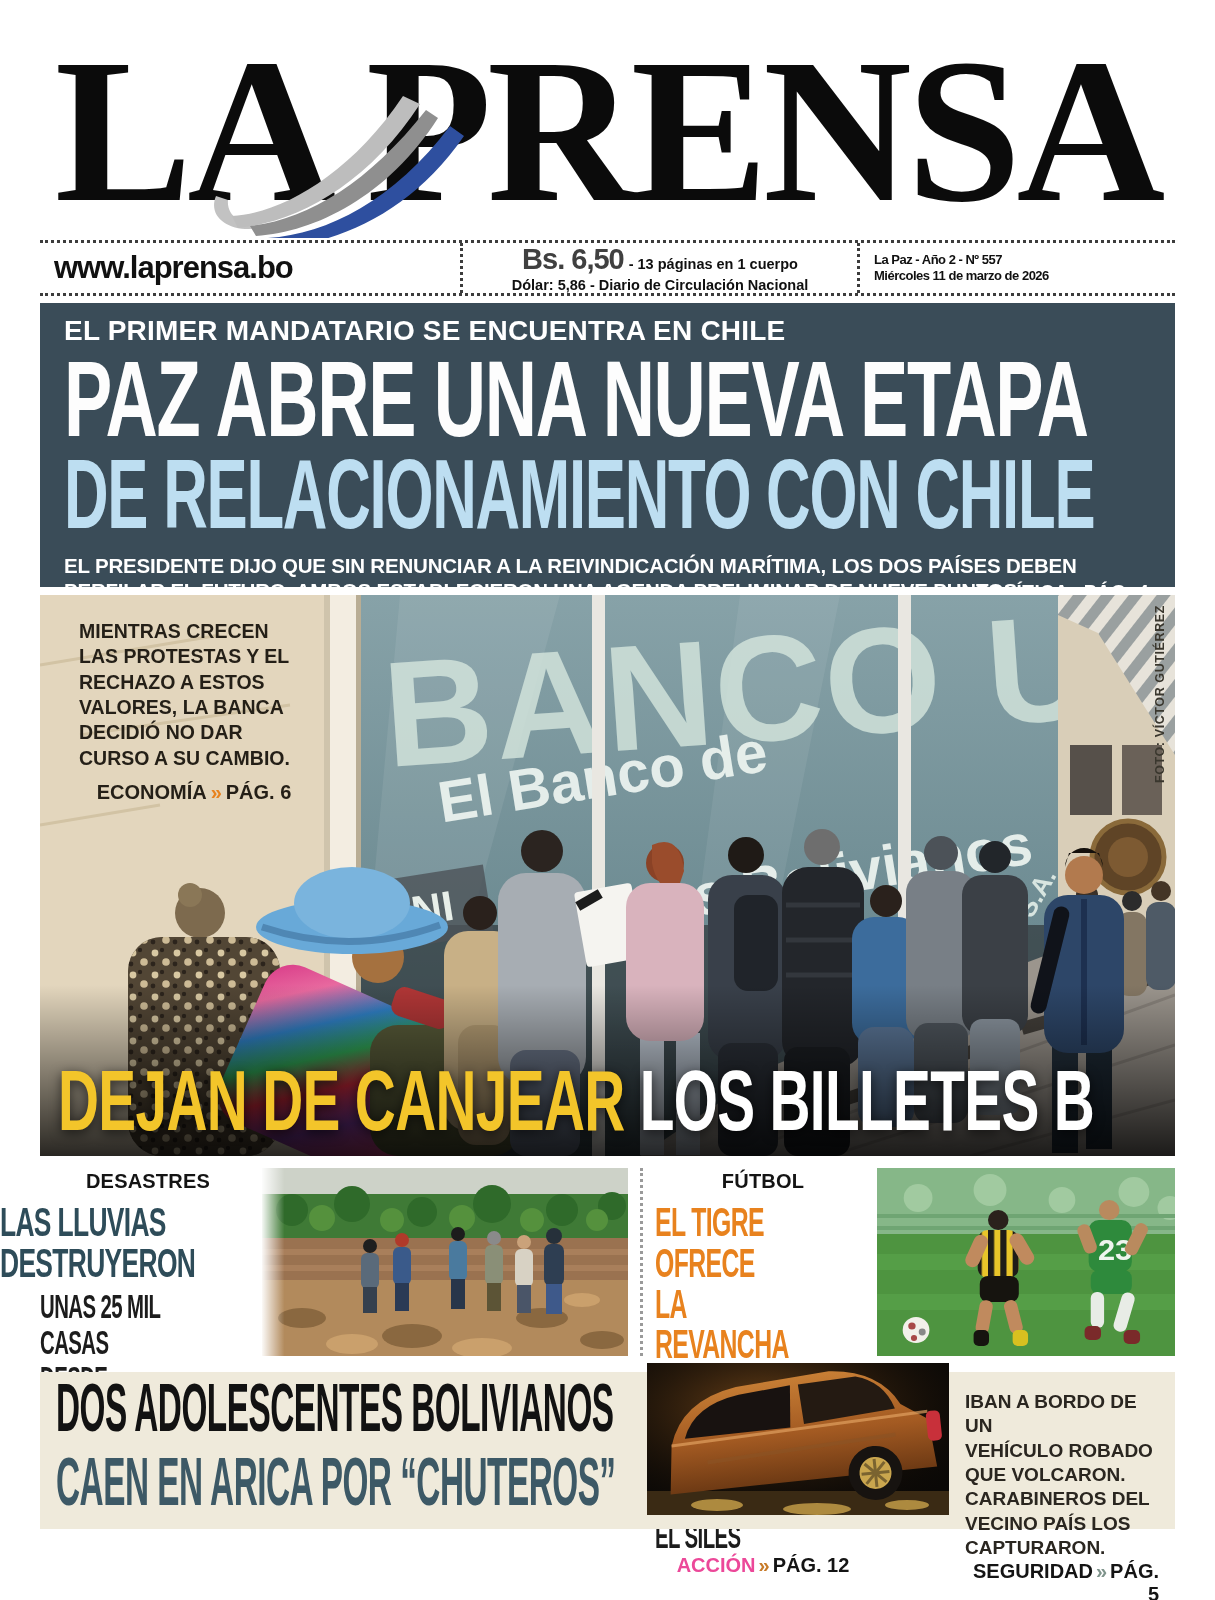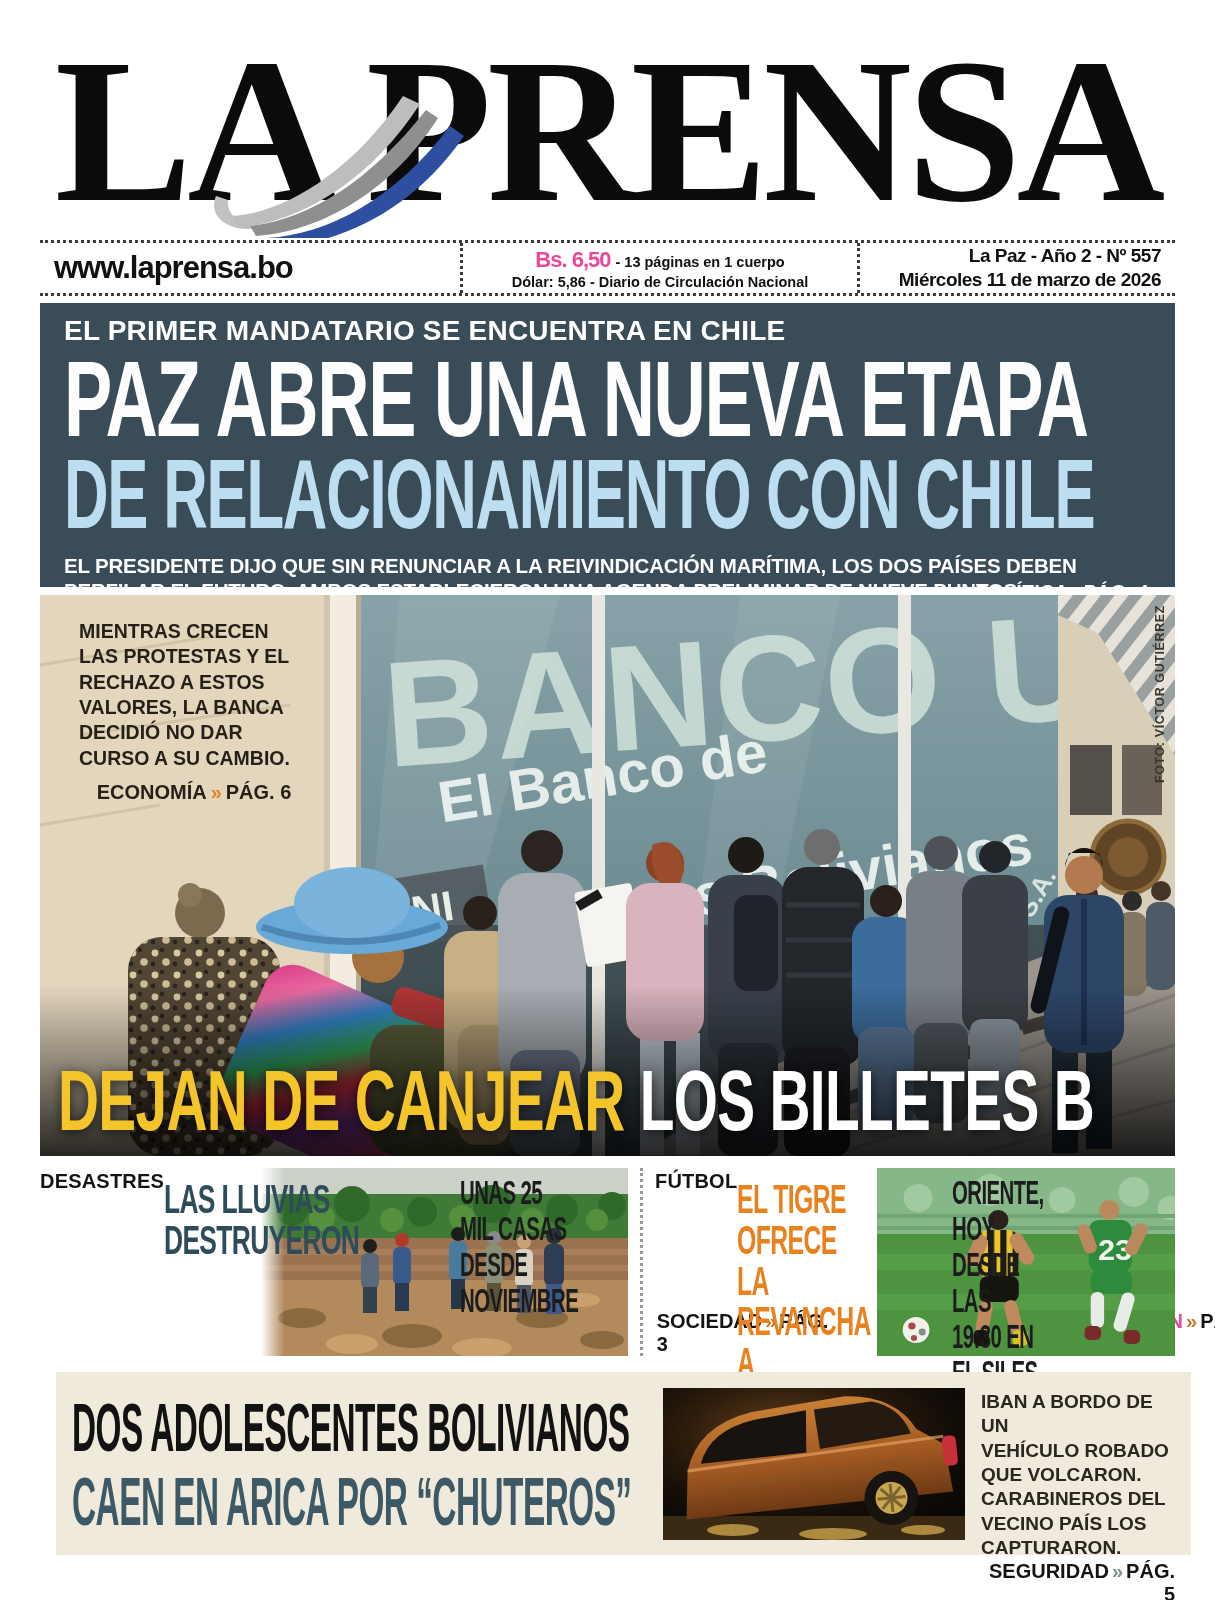--- a/index.html
+++ b/index.html
@@ -12,24 +12,24 @@
     font-size:206px;line-height:1;letter-spacing:-5px;color:#0b0b0b;white-space:nowrap;}
   .swoosh{position:absolute;left:158px;top:60px;width:300px;height:150px;pointer-events:none;}
 
   
   .infobar{position:absolute;top:240px;left:40px;width:1135px;box-sizing:border-box;
     border-top:3px dotted #3c3c3c;border-bottom:3px dotted #3c3c3c;display:flex;align-items:stretch;height:56px;}
   .ib-col{display:flex;flex-direction:column;justify-content:center;box-sizing:border-box;padding:2px 14px;}
   .ib-web{flex:0 0 420px;font-size:31px;font-weight:bold;color:#111;letter-spacing:-1px;}
   .ib-mid{flex:0 0 400px;border-left:3px dotted #3c3c3c;border-right:3px dotted #3c3c3c;text-align:center;}
   .price-row{display:flex;align-items:baseline;justify-content:center;gap:5px;}
-  .price{font-size:22px;font-weight:bold;color:#ec4899;letter-spacing:-1px;}
+  .price{font-size:29px;font-weight:bold;color:#404040;letter-spacing:-1px;}
   .price-note{font-size:14.5px;font-weight:bold;color:#101010;}
   .circ{font-size:14.5px;font-weight:bold;color:#101010;margin-top:1px;}
-  .ib-right{flex:1;text-align:right;font-size:19px;font-weight:bold;color:#101010;line-height:1.25;letter-spacing:-0.5px;}
+  .ib-right{flex:1;font-size:13px;font-weight:bold;color:#101010;line-height:1.25;letter-spacing:-0.5px;}
 
   
   .lead{position:absolute;top:303px;left:40px;width:1135px;height:284px;background:#3a4c58;box-sizing:border-box;
     padding:12px 24px 14px 24px;color:#fff;overflow:hidden;}
   .lead-kicker{font-size:28px;font-weight:bold;letter-spacing:0.2px;}
   .cx{display:inline-block;white-space:nowrap;transform-origin:0 50%;font-weight:bold;}
   .h1a .cx{font-size:108px;line-height:.92;transform:scaleX(.67);letter-spacing:-2px;color:#fdfdfd;}
   .h1b .cx{font-size:98px;line-height:.92;transform:scaleX(.63);letter-spacing:-2px;color:#bddef1;}
   .h1a{margin-top:2px;height:100px;}
   .h1b{height:94px;}
@@ -47,42 +47,42 @@
   .photo-caption-ref .chev{color:#e8821e;padding:0 4px;}
   .photo-credit{position:absolute;right:8px;top:10px;writing-mode:vertical-rl;transform:rotate(180deg);
     font-size:12.5px;font-weight:bold;color:#3a372e;letter-spacing:0.6px;}
   .photo-headline{position:absolute;left:18px;bottom:6px;white-space:nowrap;}
   .photo-headline .cx{font-size:86px;transform:scaleX(.66);transform-origin:0 100%;letter-spacing:-1px;
     text-shadow:0 3px 14px rgba(0,0,0,.65);}
   .ph-yellow{color:#f3c52a;} .ph-white{color:#ffffff;}
 
   
   .midrow{position:absolute;top:1168px;left:40px;width:1135px;height:188px;display:flex;}
-  .mid-text{display:flex;flex-direction:row;box-sizing:border-box;}
+  .mid-text{display:flex;flex-direction:column;box-sizing:border-box;align-items:center;}
   .mid-text-left{width:216px;flex:none;padding-top:2px;}
   .mid-photo-left{width:366px;height:188px;flex:none;margin-left:6px;}
   .mid-divider{border-left:3px dotted #9a9a9a;margin:0 12px;}
   .mid-text-right{width:216px;flex:none;padding-top:2px;}
   .mid-photo-right{flex:1;height:188px;margin-left:6px;}
   .story-kicker{font-size:20px;font-weight:bold;color:#141414;letter-spacing:0.2px;}
   .blockline{display:block;white-space:pre-line;transform-origin:0 0;font-weight:bold;line-height:1.02;letter-spacing:-1px;}
   .head-teal{margin-top:9px;}
   .head-teal .blockline{font-size:40px;color:#2e4c59;transform:scaleX(.66);}
   .head-orange{margin-top:9px;}
   .head-orange .blockline{font-size:40px;color:#e8821e;transform:scaleX(.62);}
   .story-sub{margin-top:4px;}
   .story-sub .blockline{font-size:34px;color:#1c1c1c;transform:scaleX(.6);line-height:1.06;}
   .story-ref{margin-top:auto;font-size:20px;font-weight:bold;color:#141414;}
   .story-ref .chev{color:#c77a28;padding:0 3px;}
   .story-ref .accent{color:#ec4899;}
   .mid-photo-left svg,.mid-photo-right svg{display:block;}
 
   
-  .secband{position:absolute;top:1372px;left:56px;width:1135px;height:183px;background:#efeadb;box-sizing:border-box;
-    display:flex;align-items:center;padding:14px 16px;gap:16px;}
+  .secband{position:absolute;top:1372px;left:40px;width:1135px;height:157px;background:#efeadb;box-sizing:border-box;
+    display:flex;align-items:flex-end;padding:14px 16px;gap:16px;}
   .sec-headline{width:575px;flex:none;}
   .sec-l1,.sec-l2{display:block;white-space:nowrap;font-weight:bold;transform-origin:0 50%;letter-spacing:-1px;}
   .sec-l1{font-size:68px;color:#121212;transform:scaleX(.49);line-height:1.0;}
   .sec-l2{font-size:68px;color:#3d5966;transform:scaleX(.49);line-height:1.0;margin-top:6px;}
   .sec-photo{width:302px;height:152px;flex:none;}
   .sec-photo svg{display:block;}
   .sec-text{flex:1;display:flex;flex-direction:column;height:100%;box-sizing:border-box;padding-top:4px;}
   .sec-body{font-size:19px;font-weight:bold;color:#2a2620;line-height:1.28;white-space:pre-line;}
   .sec-ref{margin-top:auto;text-align:right;font-size:20px;font-weight:bold;color:#141414;}
   .sec-ref .chev{color:#7f948c;padding:0 3px;}

